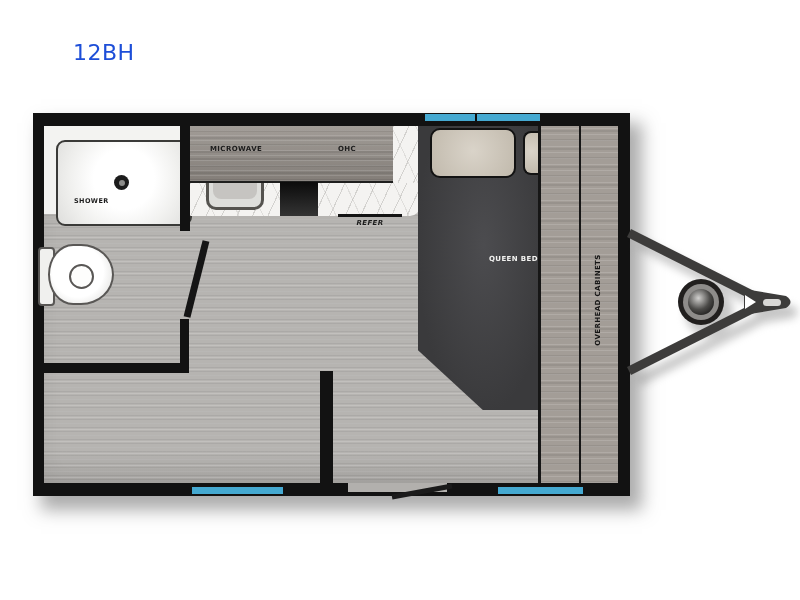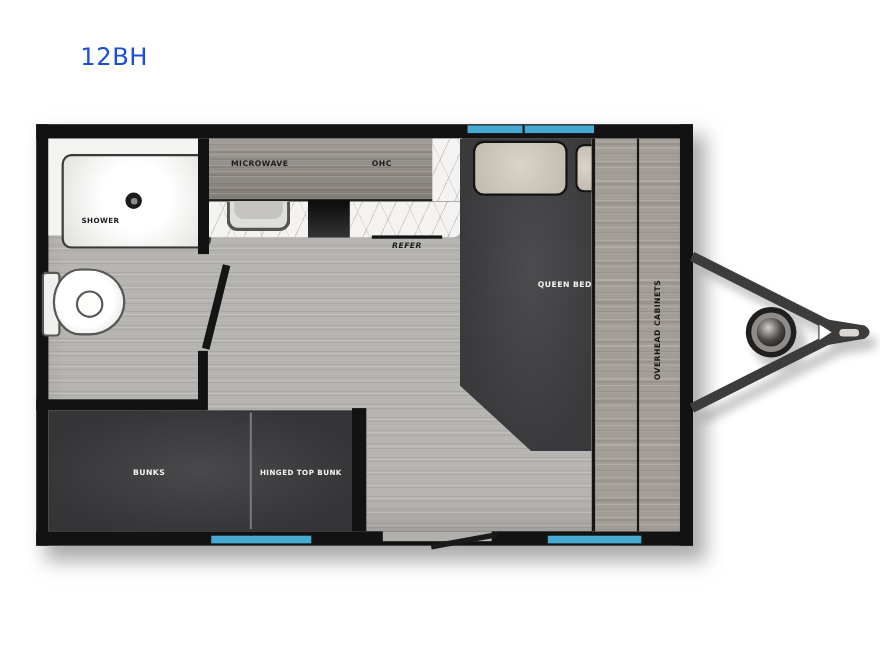--- a/index.html
+++ b/index.html
@@ -174,25 +174,20 @@
     <div class="plan-label light queen-bed-label">QUEEN BED</div>
   </div>
   <div class="pillow pillow-left"></div>
   <div class="pillow pillow-right"></div>
 
   <div class="overhead-cab">
     <div class="cab-divider"></div>
     <div class="overhead-label">OVERHEAD CABINETS</div>
   </div>
 
-  <div class="bunks-block">
-    <div class="bunk-divider"></div>
-    <div class="plan-label light bunks-label">BUNKS</div>
-    <div class="plan-label light hinged-label">HINGED TOP BUNK</div>
-  </div>
   <div class="wall bunk-side-wall"></div>
 
   <div class="window win-top">
     <div class="win-div"></div>
   </div>
   <div class="window win-bl"></div>
   <div class="window win-br"></div>
 
   <div class="entry-opening"></div>
 </div>

